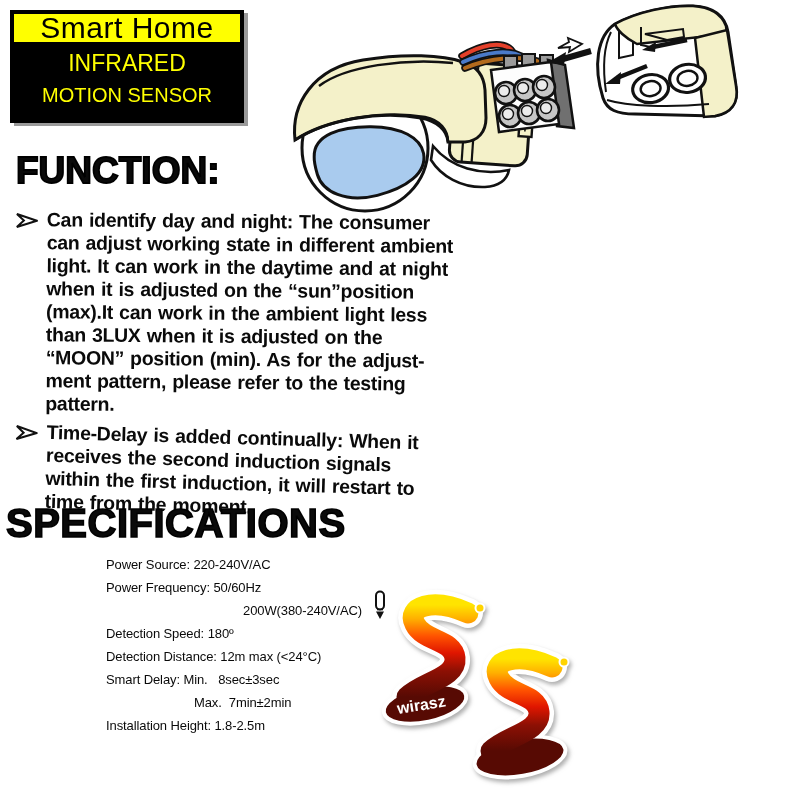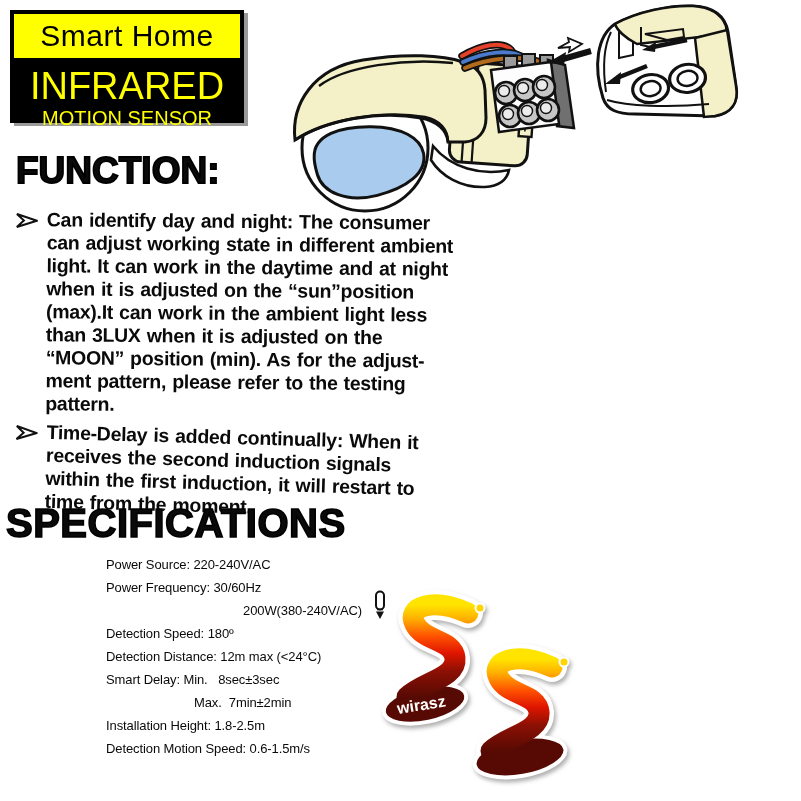--- a/index.html
+++ b/index.html
@@ -10,28 +10,28 @@
     color:#0a0a0a;
   }
   .page{position:absolute;inset:0;}
 
   
   .badge{
     position:absolute;left:10px;top:10px;width:234px;height:113px;
     background:#000;box-shadow:4px 3px 0 #9a9a9a;
   }
   .badge-brand{
-    margin:4px 4px 0 4px;height:44px;background:#ffff00;color:#000;
+    margin:4px 4px 0 4px;height:28px;background:#ffff00;color:#000;
     display:flex;align-items:center;justify-content:center;
     font-size:30px;letter-spacing:0.5px;white-space:nowrap;
   }
   .badge-line{
     color:#ffff00;text-align:center;white-space:nowrap;line-height:32px;
   }
-  .badge-line1{font-size:38px;margin-top:12px;}
+  .badge-line1{font-size:23px;margin-top:5px;}
   .badge-line2{font-size:20px;}
 
   
   .fn-heading{
     position:absolute;left:16px;top:150px;
     font-size:37px;font-weight:bold;-webkit-text-stroke:1.8px #000;
     letter-spacing:0px;white-space:nowrap;
   }
   .spec-heading{
     position:absolute;left:6px;top:501px;
@@ -190,21 +190,21 @@
     </div>
   </div>
 
   <div class="spec-heading">SPECIFICATIONS</div>
 
   <div class="specs">
     <div class="spec-row">
       <span>Power Source: 220-240V/AC</span>
     </div>
     <div class="spec-row">
-      <span>Power Frequency: 30/60Hz</span>
+      <span>Power Frequency: 50/60Hz</span>
     </div>
     <div class="spec-row ind-200w">
       <span>200W(380-240V/AC)</span>
       <svg class="spec-icon icon-bulb" width="16" height="32" viewBox="0 0 16 32">
         <rect x="4" y="1.5" width="8" height="18" rx="4" fill="#ffffff" stroke="#111" stroke-width="2"></rect>
         <line x1="5" y1="19.5" x2="11" y2="19.5" stroke="#111" stroke-width="1.6"></line>
         <polygon points="4,21.5 12,21.5 8,29" fill="#111"></polygon>
       </svg>
     </div>
     <div class="spec-row">
@@ -214,23 +214,20 @@
       <span>Detection Distance: 12m max (&lt;24°C)</span>
     </div>
     <div class="spec-row">
       <span>Smart Delay: Min.   8sec±3sec</span>
     </div>
     <div class="spec-row ind-max">
       <span>Max.  7min±2min</span>
     </div>
     <div class="spec-row">
       <span>Installation Height: 1.8-2.5m</span>
-    </div>
-    <div class="spec-row">
-      <span>Detection Motion Speed: 0.6-1.5m/s</span>
     </div>
   </div>
 
   <svg class="logo" viewBox="0 0 265 215">
     <defs>
       <linearGradient id="wg" x1="0" y1="0" x2="0" y2="1">
         <stop offset="0" stop-color="#ffe400"></stop>
         <stop offset="0.15" stop-color="#ffb000"></stop>
         <stop offset="0.34" stop-color="#ff5200"></stop>
         <stop offset="0.52" stop-color="#e01600"></stop>

